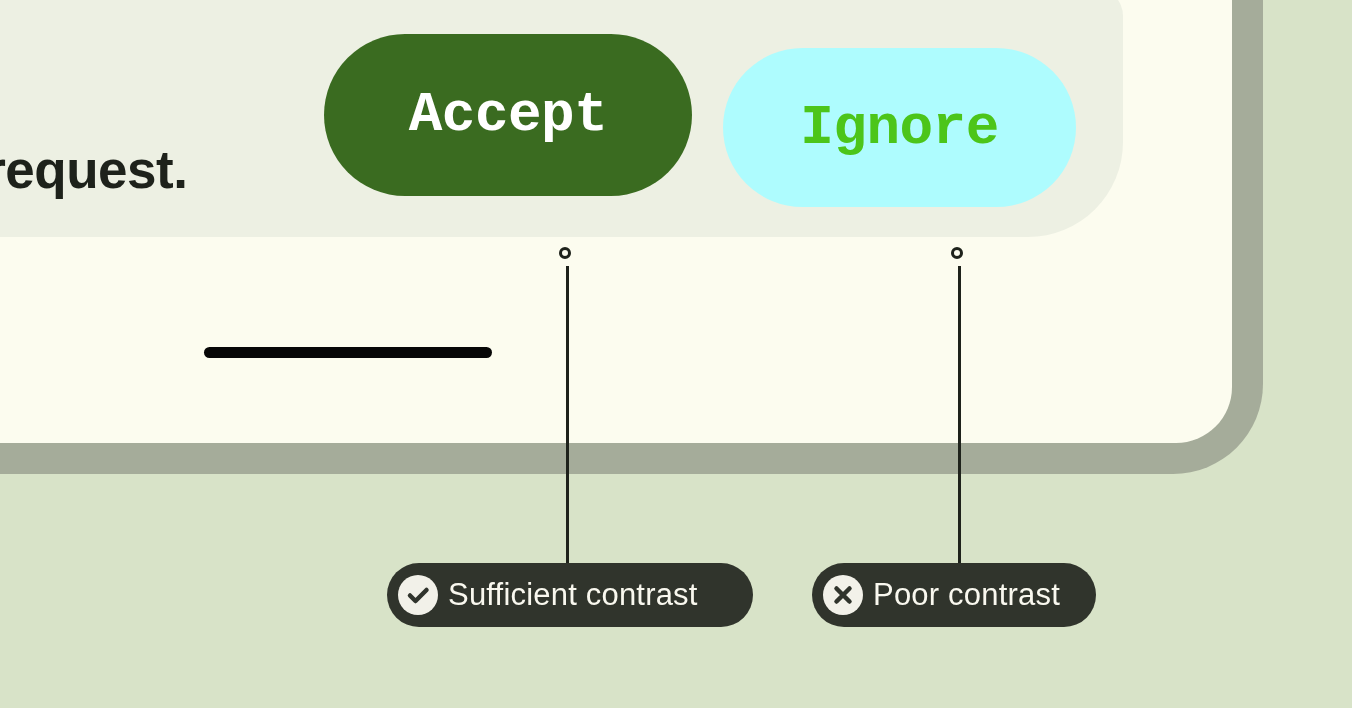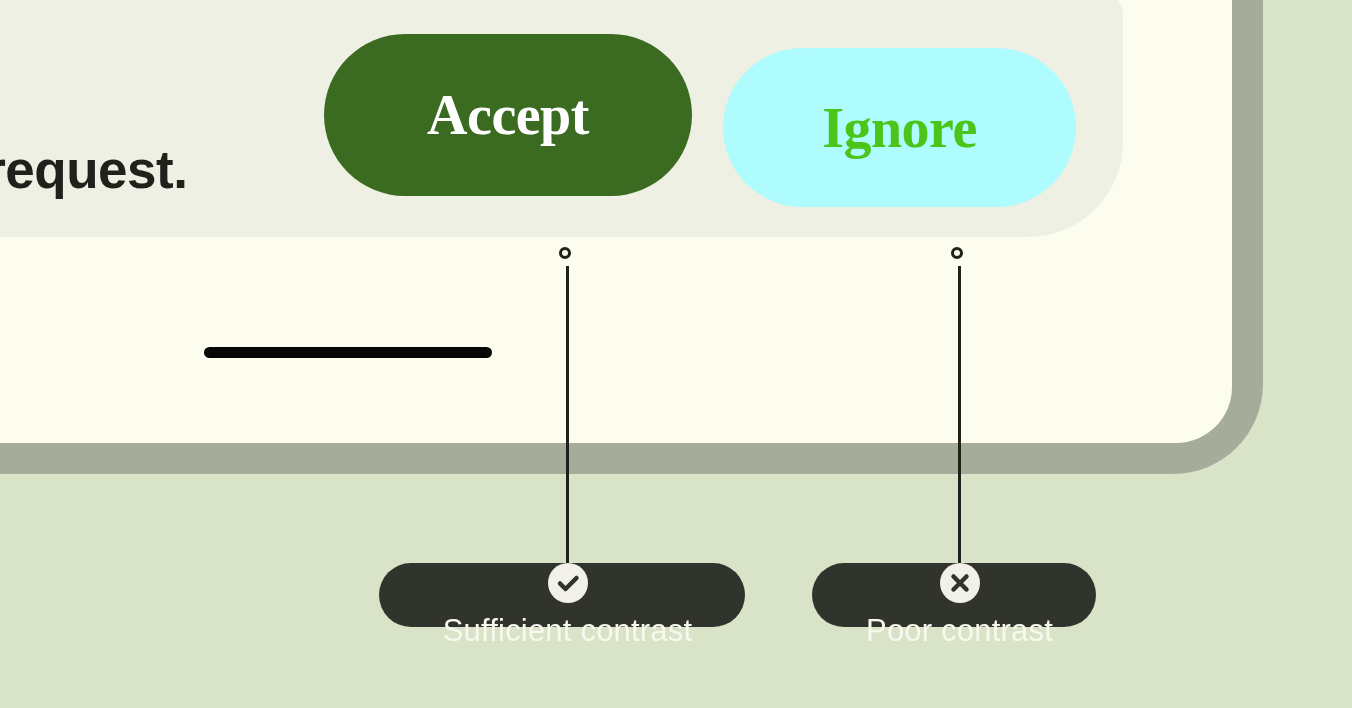--- a/index.html
+++ b/index.html
@@ -60,21 +60,21 @@
     font-weight:600;
     letter-spacing:-0.5px;
     color:var(--ink);
     white-space:nowrap;
     line-height:62px;
   }
   .pill-btn{
     position:absolute;
     display:flex;align-items:center;justify-content:center;
     border:none;cursor:pointer;
-    font-family:Liberation Serif, serif;
+    font-family:Liberation Mono, monospace;
     font-size:56px;font-weight:700;
     letter-spacing:-0.5px;
     line-height:1;
   }
   .btn-accept{
     left:404px;top:46px;        
     width:368px;height:162px;
     border-radius:81px;
     background:var(--accept-fill);
     color:var(--accept-text);
@@ -120,22 +120,22 @@
     gap:10px;
     padding-left:11px;
     border-radius:32px;
     background:var(--callout-fill);
     color:var(--callout-text);
     font-size:31px;
     font-weight:500;
     letter-spacing:0.2px;
     white-space:nowrap;
   }
-  .callout-sufficient{left:379px;width:366px;flex-direction:column;}
-  .callout-poor{left:812px;width:284px;flex-direction:column;}
+  .callout-sufficient{left:387px;width:366px;}
+  .callout-poor{left:812px;width:284px;}
   .callout-icon{
     width:40px;height:40px;
     flex:0 0 40px;
     display:block;
   }
 </style>
 </head>
 <body>
 
 <div class="stage">

